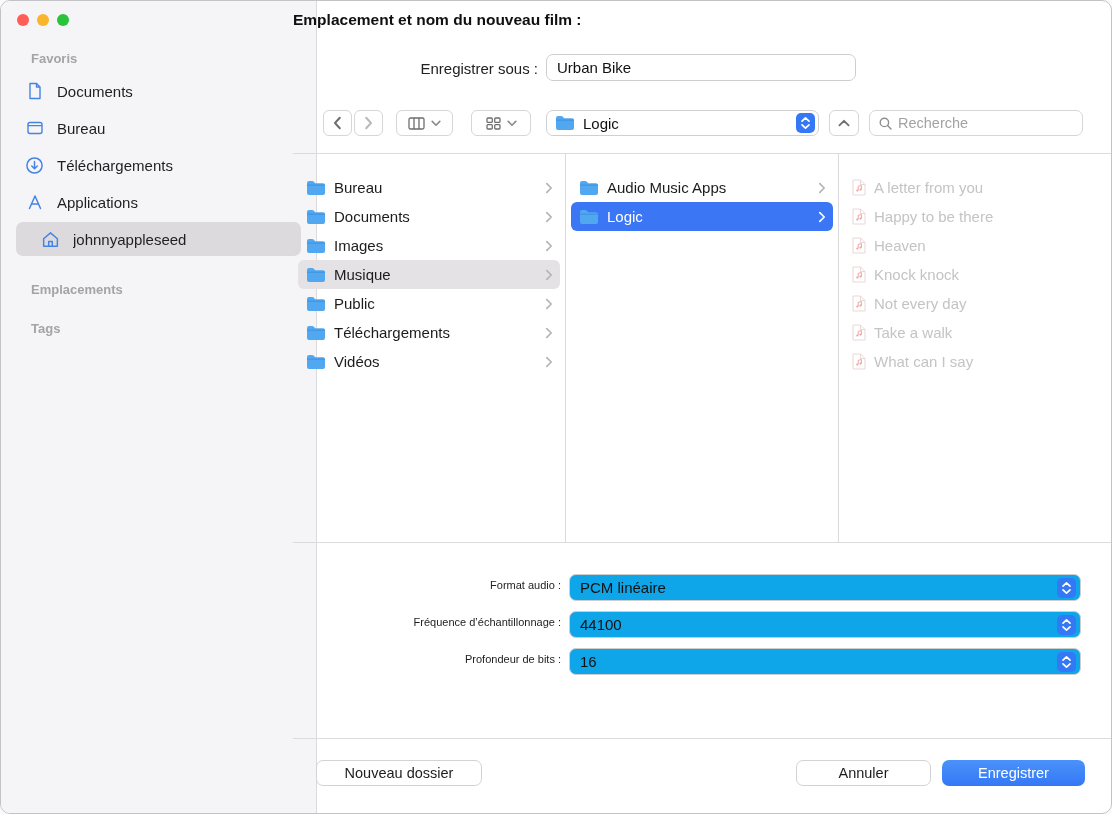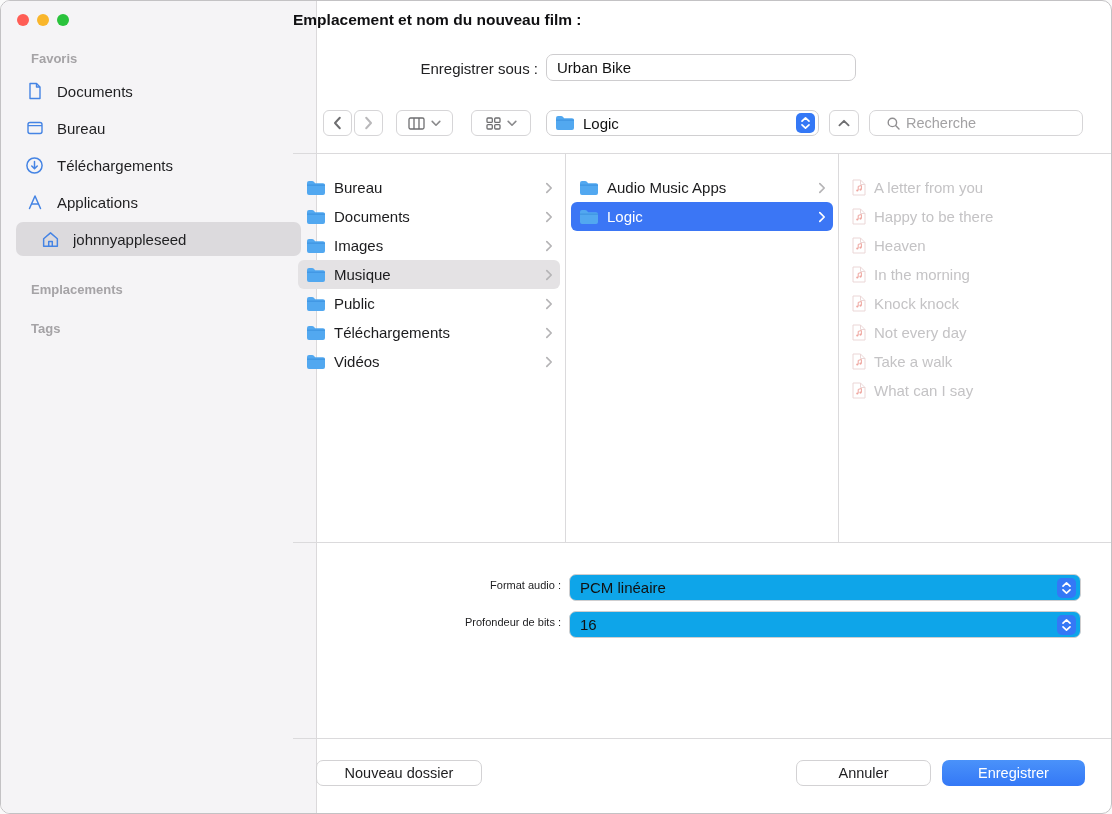--- a/index.html
+++ b/index.html
@@ -54,21 +54,21 @@
                 display:flex; align-items:center; gap:8px; padding:0 3px 0 8px; }
   .path-popup .plabel { font-size:15px; color:#111; flex:1; }
   .path-popup .icon { display:flex; }
 
   .stepper { width:19px; height:20px; background:var(--accent,#3b7ef6); border-radius:5px;
              display:flex; align-items:center; justify-content:center; margin-left:auto; flex:none; }
   .stepper span { display:flex; }
 
   .search-field { position:absolute; top:109px; left:576px; width:214px; height:26px;
                   background:#fff; border:1px solid #d6d5d7; border-radius:7px;
-                  display:flex; align-items:center; gap:6px; padding:0 17px; }
+                  display:flex; align-items:center; gap:6px; padding:0 9px; }
   .search-field .icon { display:flex; flex:none; }
   .search-field input { flex:1; min-width:0; border:none; outline:none; background:transparent;
                         font-size:14.5px; color:#333; }
   .search-field input::placeholder { color:#a3a2a4; }
 
   
   .browser { position:absolute; top:152px; left:0; right:0; height:390px;
              border-top:1px solid #dbdadc; border-bottom:1px solid #dbdadc; display:flex; }
   .bcol { width:273px; height:100%; border-right:1px solid #dbdadc; padding-top:19px; overflow:hidden; }
   .bcol3 { width:274px; border-right:none; flex:1; }
@@ -425,32 +425,20 @@
           <div class="brow">
           <span class="icon">
               <svg width="14" height="17" viewBox="0 0 14 17">
                 <path d="M1 1 h7.5 L13 5.5 V16 H1 z" fill="#ffffff" stroke="#dcb6b6" stroke-width="1"></path>
                 <path d="M8.5 1 V5.5 H13" fill="none" stroke="#dcb6b6" stroke-width="1"></path>
                 <path d="M6.2 11.3 V7.4 l3.2-.9 v4" stroke="#e25c50" stroke-width="1" fill="none"></path>
                 <circle cx="5.3" cy="11.5" r="1.1" fill="#e25c50"></circle>
                 <circle cx="8.5" cy="10.6" r="1.1" fill="#e25c50"></circle>
               </svg>
             </span>
-          <span class="blabel">In the morning</span>
-        </div>
-          <div class="brow">
-          <span class="icon">
-              <svg width="14" height="17" viewBox="0 0 14 17">
-                <path d="M1 1 h7.5 L13 5.5 V16 H1 z" fill="#ffffff" stroke="#dcb6b6" stroke-width="1"></path>
-                <path d="M8.5 1 V5.5 H13" fill="none" stroke="#dcb6b6" stroke-width="1"></path>
-                <path d="M6.2 11.3 V7.4 l3.2-.9 v4" stroke="#e25c50" stroke-width="1" fill="none"></path>
-                <circle cx="5.3" cy="11.5" r="1.1" fill="#e25c50"></circle>
-                <circle cx="8.5" cy="10.6" r="1.1" fill="#e25c50"></circle>
-              </svg>
-            </span>
           <span class="blabel">Knock knock</span>
         </div>
           <div class="brow">
           <span class="icon">
               <svg width="14" height="17" viewBox="0 0 14 17">
                 <path d="M1 1 h7.5 L13 5.5 V16 H1 z" fill="#ffffff" stroke="#dcb6b6" stroke-width="1"></path>
                 <path d="M8.5 1 V5.5 H13" fill="none" stroke="#dcb6b6" stroke-width="1"></path>
                 <path d="M6.2 11.3 V7.4 l3.2-.9 v4" stroke="#e25c50" stroke-width="1" fill="none"></path>
                 <circle cx="5.3" cy="11.5" r="1.1" fill="#e25c50"></circle>
                 <circle cx="8.5" cy="10.6" r="1.1" fill="#e25c50"></circle>
@@ -495,20 +483,34 @@
             <span>
                 <svg width="11" height="14" viewBox="0 0 11 14" fill="none" stroke="#ffffff" stroke-width="1.7" stroke-linecap="round" stroke-linejoin="round">
                   <path d="M2 5.1 L5.5 1.8 L9 5.1"></path>
                   <path d="M2 8.9 L5.5 12.2 L9 8.9"></path>
                 </svg>
               </span>
           </span>
         </div>
       </div>
         <div class="format-row">
+        <span class="flabel">Fréquence d’échantillonnage :</span>
+        <div class="fpopup">
+          <span class="pvalue">44100</span>
+          <span class="stepper">
+            <span>
+                <svg width="11" height="14" viewBox="0 0 11 14" fill="none" stroke="#ffffff" stroke-width="1.7" stroke-linecap="round" stroke-linejoin="round">
+                  <path d="M2 5.1 L5.5 1.8 L9 5.1"></path>
+                  <path d="M2 8.9 L5.5 12.2 L9 8.9"></path>
+                </svg>
+              </span>
+          </span>
+        </div>
+      </div>
+        <div class="format-row">
         <span class="flabel">Profondeur de bits :</span>
         <div class="fpopup">
           <span class="pvalue">16</span>
           <span class="stepper">
             <span>
                 <svg width="11" height="14" viewBox="0 0 11 14" fill="none" stroke="#ffffff" stroke-width="1.7" stroke-linecap="round" stroke-linejoin="round">
                   <path d="M2 5.1 L5.5 1.8 L9 5.1"></path>
                   <path d="M2 8.9 L5.5 12.2 L9 8.9"></path>
                 </svg>
               </span>

